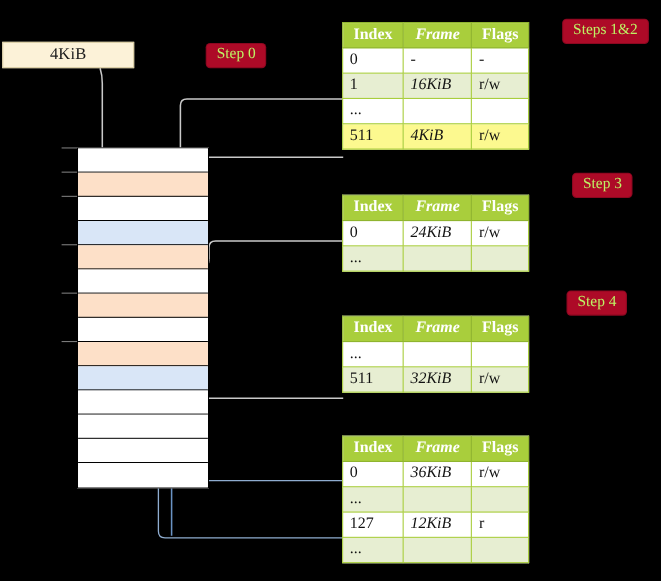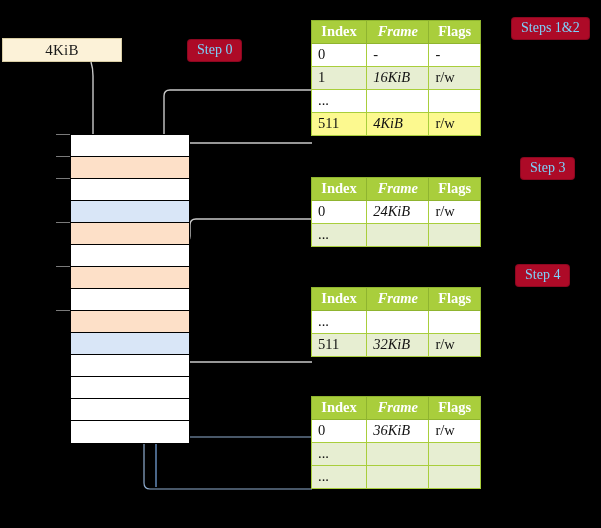--- a/index.html
+++ b/index.html
@@ -15,21 +15,21 @@
 
   
   .sizebox{
     position:absolute;background:#fcf2d8;border:1px solid #d9cda4;
     display:flex;align-items:center;justify-content:center;
     font-size:15px;color:#1a1a1a;letter-spacing:.2px;
   }
 
   
   .pill{
-    position:absolute;background:#ad0a27;color:#7dd3fc;
+    position:absolute;background:#ad0a27;color:#bef264;
     font-size:14px;padding:2px 9px 3px 9px;border-radius:3px;
     white-space:nowrap;box-shadow:0 0 0 1px #8c0720;
     display:flex;align-items:center;justify-content:center;
   }
 
   
   .memcol{position:absolute;left:70px;top:134px;width:120px;border:1px solid #000;
           border-bottom:1px solid #000;background:#fff;box-sizing:border-box;}
   .memrow{height:22px;border-bottom:1px solid #000;box-sizing:border-box;background:#fff;}
   .memrow:last-child{border-bottom:none;}
@@ -235,20 +235,25 @@
         <tr>
           <td class="c-index">0</td>
           <td class="c-frame">36KiB</td>
           <td class="c-flags">r/w</td>
         </tr>
         <tr class="alt">
           <td class="c-index">...</td>
           <td class="c-frame">&nbsp;</td>
           <td class="c-flags">&nbsp;</td>
         </tr>
+        <tr>
+          <td class="c-index">127</td>
+          <td class="c-frame">12KiB</td>
+          <td class="c-flags">r</td>
+        </tr>
         <tr class="alt">
           <td class="c-index">...</td>
           <td class="c-frame">&nbsp;</td>
           <td class="c-flags">&nbsp;</td>
         </tr>
       </tbody>
   </table>
 
 </div>
 

